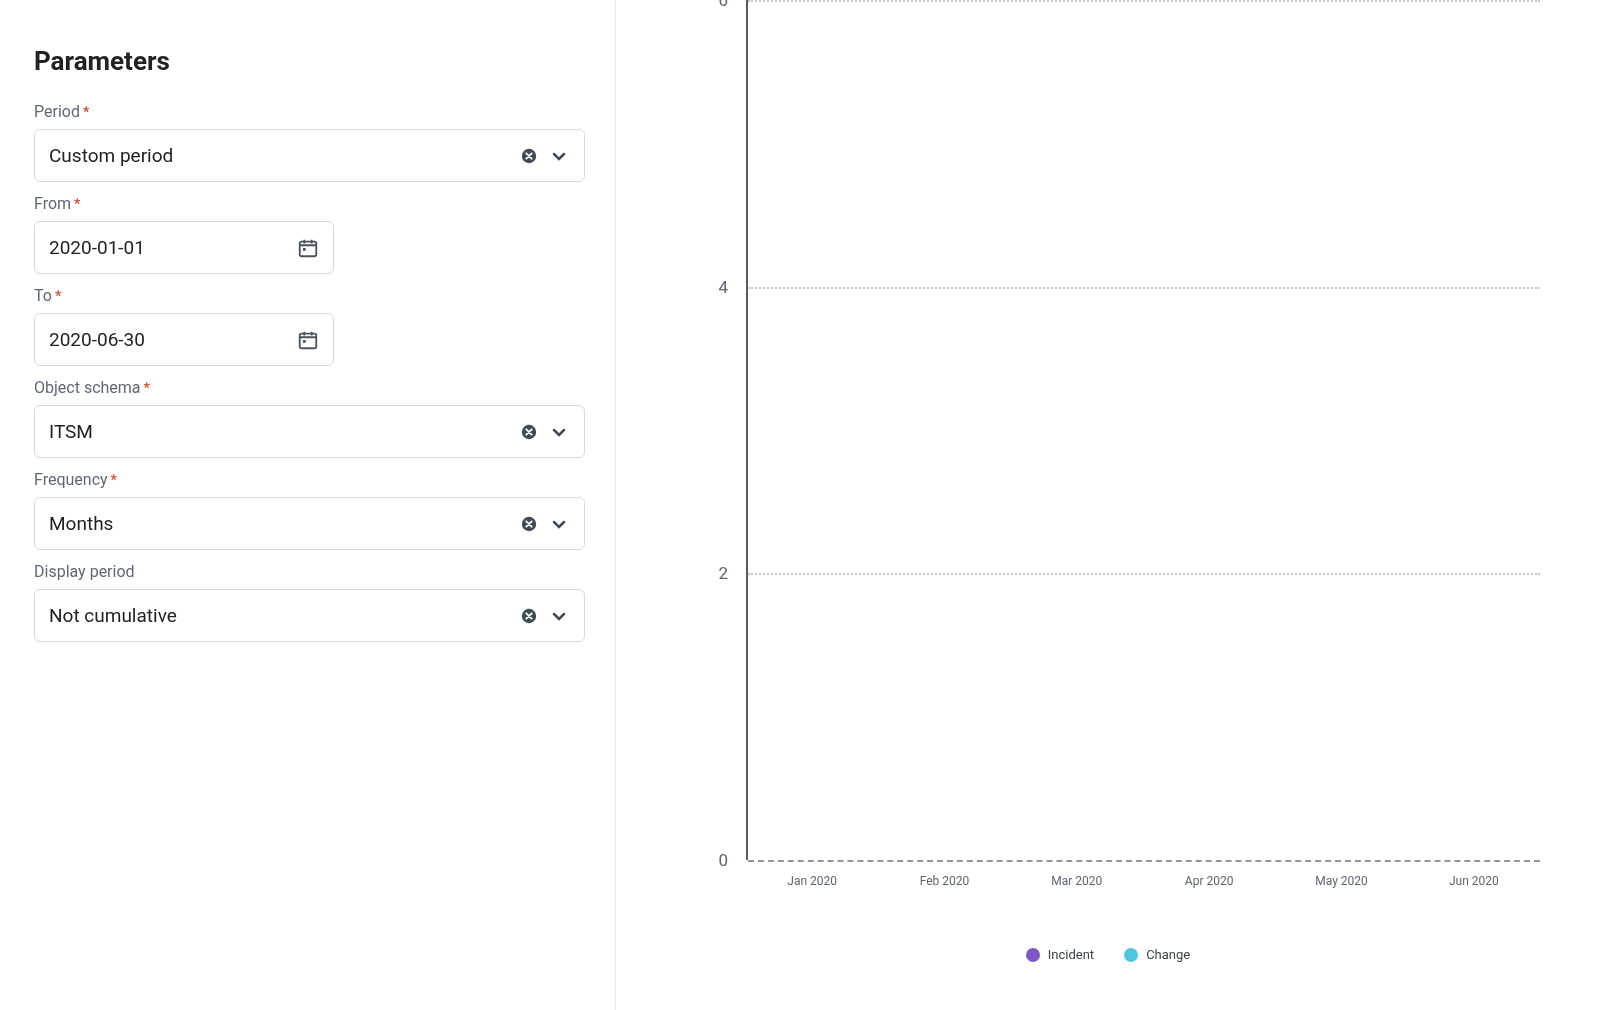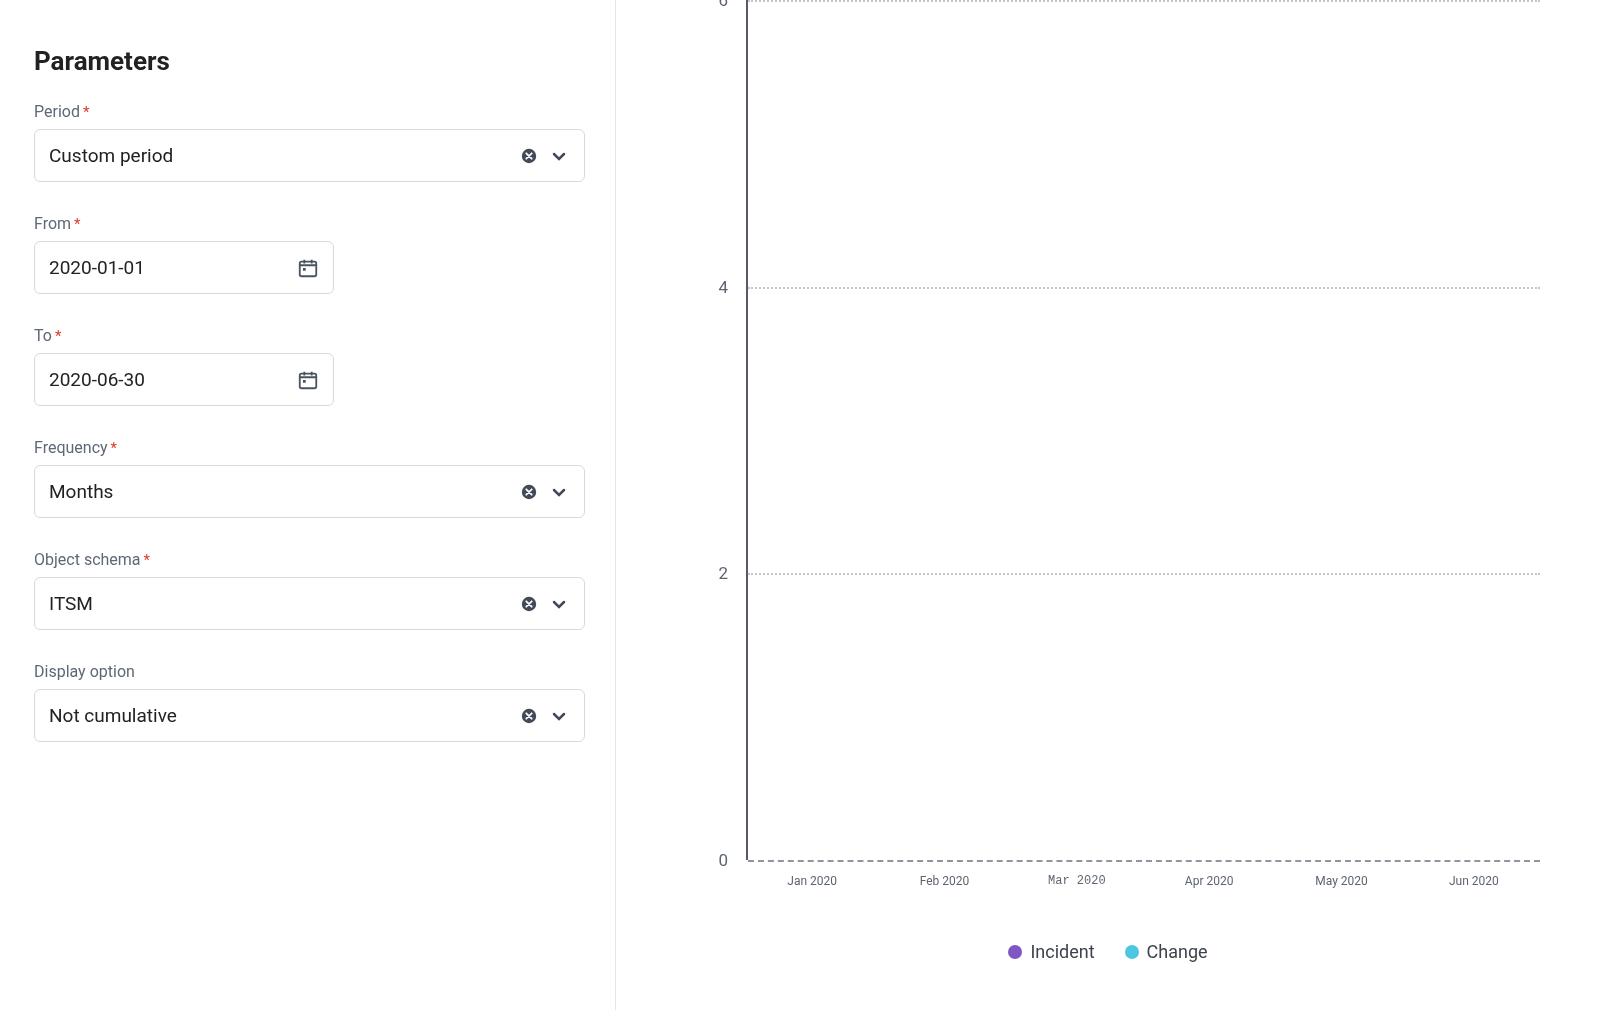--- a/index.html
+++ b/index.html
@@ -33,21 +33,21 @@
     position: relative;
     padding: 0 40px 40px 0;
   }
   h2.parameters-title {
     font-size: 26px;
     font-weight: 700;
     margin: 14px 0 26px 0;
     color: #222;
   }
   .field {
-    margin-bottom: 32px;
+    margin-bottom: 12px;
   }
   .field-label {
     font-size: 16px;
     color: #5f6877;
     margin-bottom: 8px;
     display: block;
   }
   .req {
     color: #d93928;
     margin-left: 3px;
@@ -149,21 +149,21 @@
     color:#5d6572;
     white-space:nowrap;
   }
   .legend {
     position:absolute;
     left:0; right:0;
     bottom:48px;
     display:flex;
     justify-content:center;
     gap:30px;
-    font-size:18px;
+    font-size:13px;
     color:#3d434d;
   }
   .legend-item{display:flex;align-items:center;gap:8px;}
   .swatch{width:14px;height:14px;border-radius:50%;}
 </style>
 </head>
 <body>
 
 <div class="layout">
 
@@ -223,66 +223,66 @@
                 <path d="M3 9h18M8 3v4M16 3v4"></path>
                 <rect x="6.5" y="12" width="3" height="3" fill="currentColor" stroke="none"></rect>
               </svg>
           </span>
         </span>
       </div>
     </div>
 
     <div class="field">
       <span class="field-label">
-        <span>Frequency</span><span class="req">*</span>
+        <span>Object schema</span><span class="req">*</span>
       </span>
       <div class="control full">
-        <span class="value">Months</span>
+        <span class="value">ITSM</span>
         <span class="icons">
           <span class="icon-btn icon-clear">
             <svg viewBox="0 0 20 20" fill="currentColor">
                 <circle cx="10" cy="10" r="8"></circle>
                 <path d="M7 7l6 6M13 7l-6 6" stroke="#fff" stroke-width="2" stroke-linecap="round"></path>
               </svg>
           </span>
           <span class="icon-btn icon-chevron">
             <svg viewBox="0 0 20 20" fill="none" stroke="currentColor" stroke-width="2.5" stroke-linecap="round">
                 <path d="M5 8l5 5 5-5"></path>
               </svg>
           </span>
         </span>
       </div>
     </div>
 
     <div class="field">
       <span class="field-label">
-        <span>Object schema</span><span class="req">*</span>
+        <span>Frequency</span><span class="req">*</span>
       </span>
       <div class="control full">
-        <span class="value">ITSM</span>
+        <span class="value">Months</span>
         <span class="icons">
           <span class="icon-btn icon-clear">
             <svg viewBox="0 0 20 20" fill="currentColor">
                 <circle cx="10" cy="10" r="8"></circle>
                 <path d="M7 7l6 6M13 7l-6 6" stroke="#fff" stroke-width="2" stroke-linecap="round"></path>
               </svg>
           </span>
           <span class="icon-btn icon-chevron">
             <svg viewBox="0 0 20 20" fill="none" stroke="currentColor" stroke-width="2.5" stroke-linecap="round">
                 <path d="M5 8l5 5 5-5"></path>
               </svg>
           </span>
         </span>
       </div>
     </div>
 
 
 
     <div class="field">
-      <span class="field-label">Display option</span>
+      <span class="field-label">Display period</span>
       <div class="control full">
         <span class="value">Not cumulative</span>
         <span class="icons">
           <span class="icon-btn icon-clear">
             <svg viewBox="0 0 20 20" fill="currentColor">
                 <circle cx="10" cy="10" r="8"></circle>
                 <path d="M7 7l6 6M13 7l-6 6" stroke="#fff" stroke-width="2" stroke-linecap="round"></path>
               </svg>
           </span>
           <span class="icon-btn icon-chevron">
@@ -322,21 +322,21 @@
           </div>
       <div class="axis-line" style="top: 100%;"></div>
           <div class="gridline" style="top: 66.6667%;"></div>
           <div class="gridline" style="top: 33.3333%;"></div>
           <div class="gridline" style="top: 0%;"></div>
         </div>
     </div>
     <div class="x-labels">
         <div class="x-label" style="left: 8.33333%;">Jan 2020</div>
         <div class="x-label" style="left: 25%;">Feb 2020</div>
-        <div class="x-label" style="left: 41.6667%; font-family: Liberation Mono, monospace;">Mar 2020</div>
+        <div class="x-label" style="left: 41.6667%;">Mar 2020</div>
         <div class="x-label" style="left: 58.3333%;">Apr 2020</div>
         <div class="x-label" style="left: 75%;">May 2020</div>
         <div class="x-label" style="left: 91.6667%;">Jun 2020</div>
       </div>
     <div class="legend">
         <div class="legend-item">
           <span class="swatch" style="background: rgb(126, 87, 194);"></span>
           <span>Incident</span>
         </div>
         <div class="legend-item">

